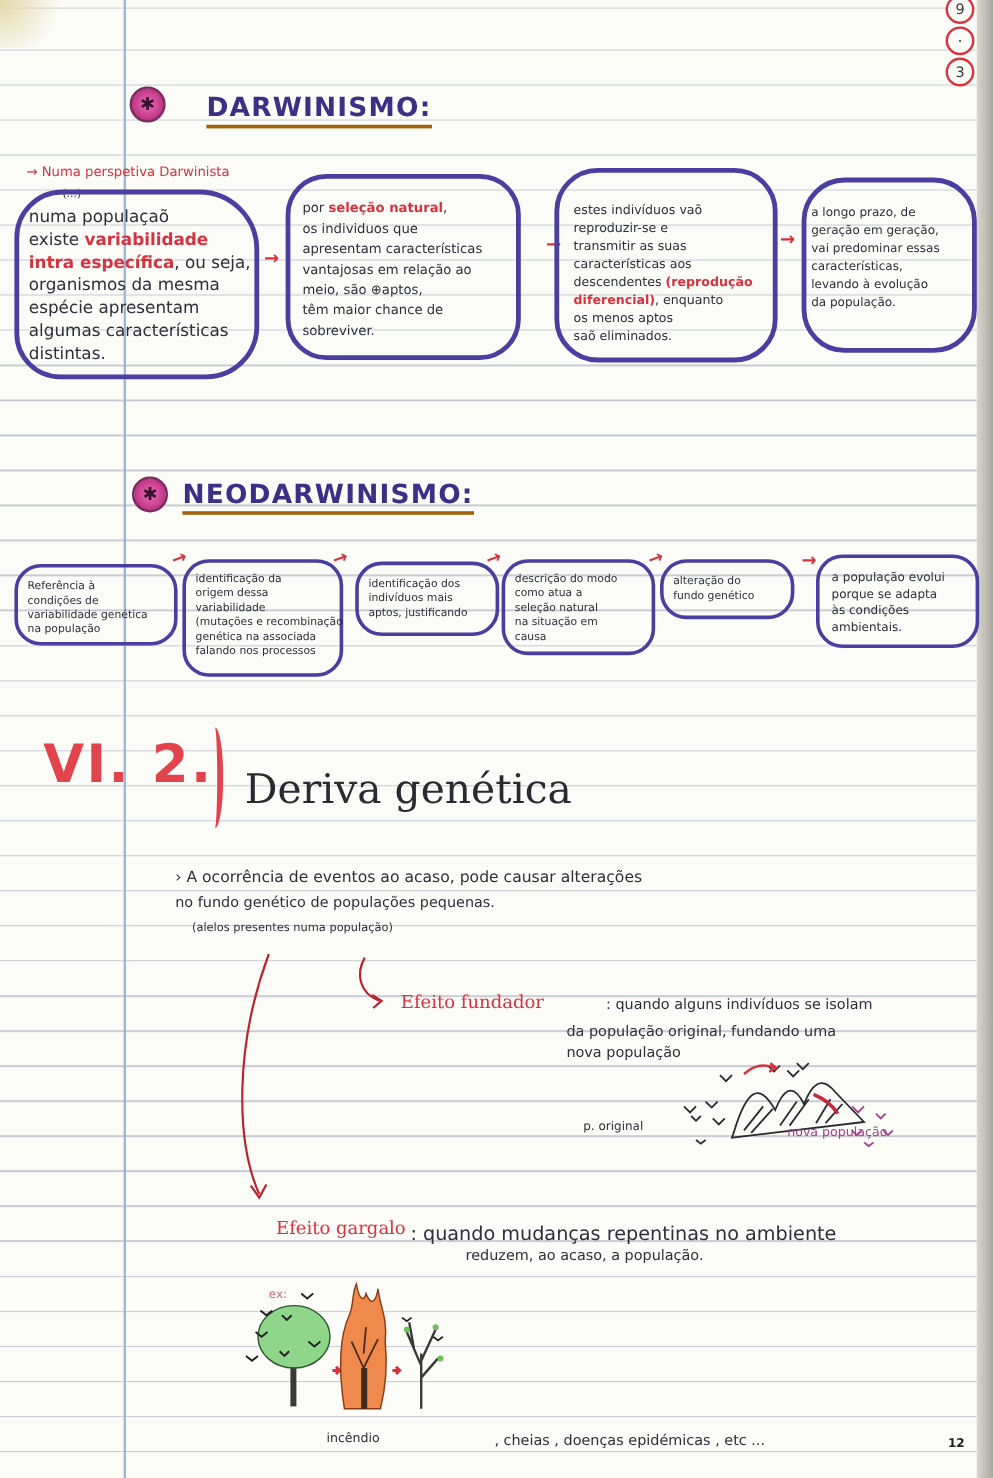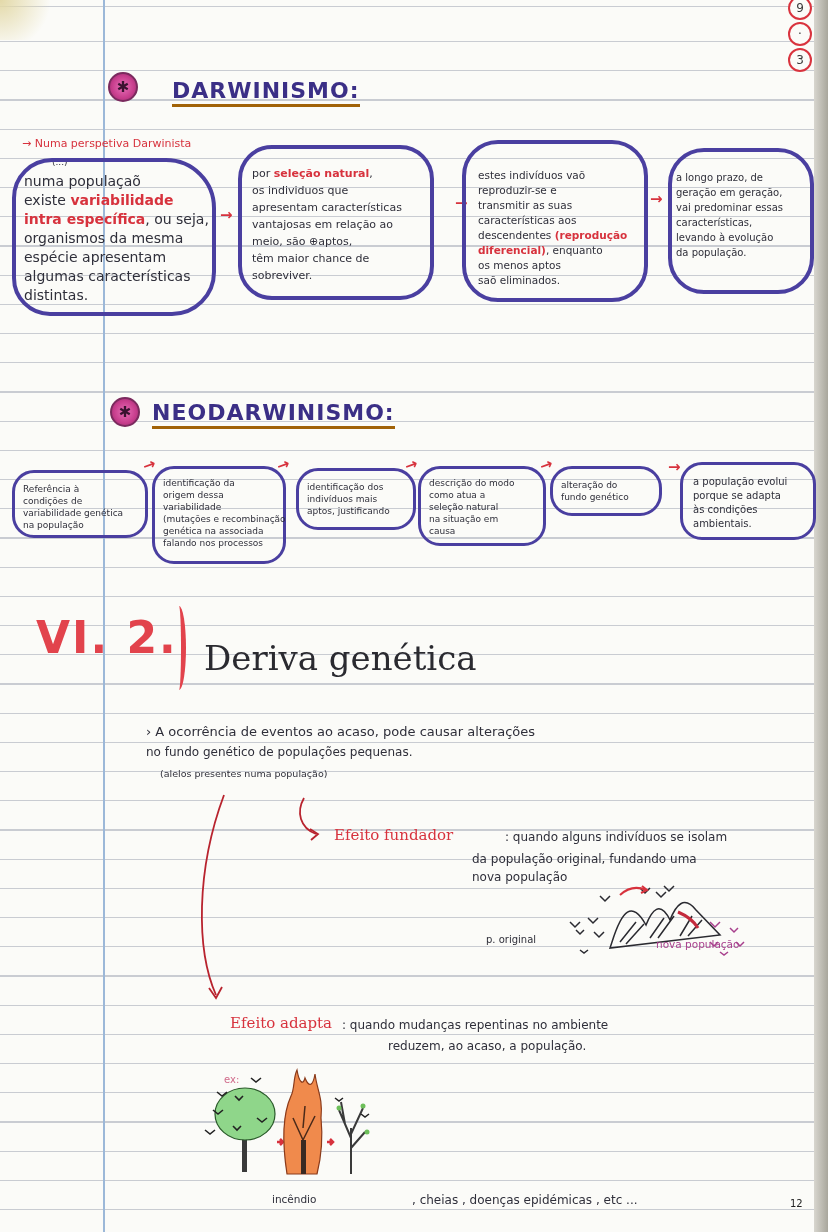--- a/index.html
+++ b/index.html
@@ -236,22 +236,22 @@
     <path d="M 170 48 l 4 4 l 4 -4"></path>
     <path d="M 150 62 l 4 4 l 4 -4"></path>
     <path d="M 176 62 l 4 4 l 4 -4"></path>
     <path d="M 160 72 l 4 3 l 4 -3"></path>
   </g>
 </svg>
 
 <div class="hw dark" style="left:486px; top:934px; font-size:10px;">p. original</div>
 <div class="hw magenta" style="left:656px; top:938px; font-size:10.5px;">nova população</div>
 
-<div class="hw red" style="left:230px; top:1014px; font-size:15px; font-family:'DejaVu Serif', serif;">Efeito adapta</div>
-<div class="hw dark" style="left:342px; top:1018px; font-size:12px;">: quando mudanças repentinas no ambiente</div>
+<div class="hw red" style="left:230px; top:1014px; font-size:15px; font-family:'DejaVu Serif', serif;">Efeito gargalo</div>
+<div class="hw dark" style="left:342px; top:1018px; font-size:16px;">: quando mudanças repentinas no ambiente</div>
 <div class="hw dark" style="left:388px; top:1039px; font-size:12px;">reduzem, ao acaso, a população.</div>
 
 <div class="hw magenta" style="left:224px; top:1074px; font-size:10px; color:#d06a8a;">ex:</div>
 
 <svg style="left:205px; top:1068px;" width="170" height="110">
 
   <g>
     <rect x="37" y="60" width="5" height="44" fill="#3a3a3a"></rect>
     <ellipse cx="40" cy="46" rx="30" ry="26" fill="#8fd68a" stroke="#2a5a2a" stroke-width="1.2"></ellipse>
     <g stroke="#222" stroke-width="1.6" fill="none">
@@ -279,13 +279,13 @@
     <circle cx="158" cy="38" r="2.5" fill="#6dbf5a"></circle>
     <circle cx="162" cy="64" r="2.5" fill="#6dbf5a"></circle>
     <path d="M 130 30 l 4 3 l 4 -3" stroke="#222" stroke-width="1.5" fill="none"></path>
     <path d="M 156 46 l 4 3 l 4 -3" stroke="#222" stroke-width="1.5" fill="none"></path>
   </g>
 </svg>
 
 <div class="hw dark" style="left:272px; top:1193px; font-size:10.5px;">incêndio</div>
 <div class="hw dark" style="left:412px; top:1193px; font-size:12px;text-align:right;">, cheias , doenças epidémicas , etc ...</div>
 
-<div class="hw" style="left:790px; top:1198px; font-size:10px; font-weight:normal; color:#222;">12</div>
+<div class="hw" style="left:790px; top:1198px; font-size:10px; font-weight:bold; color:#222;">12</div>
 
 </body></html>

